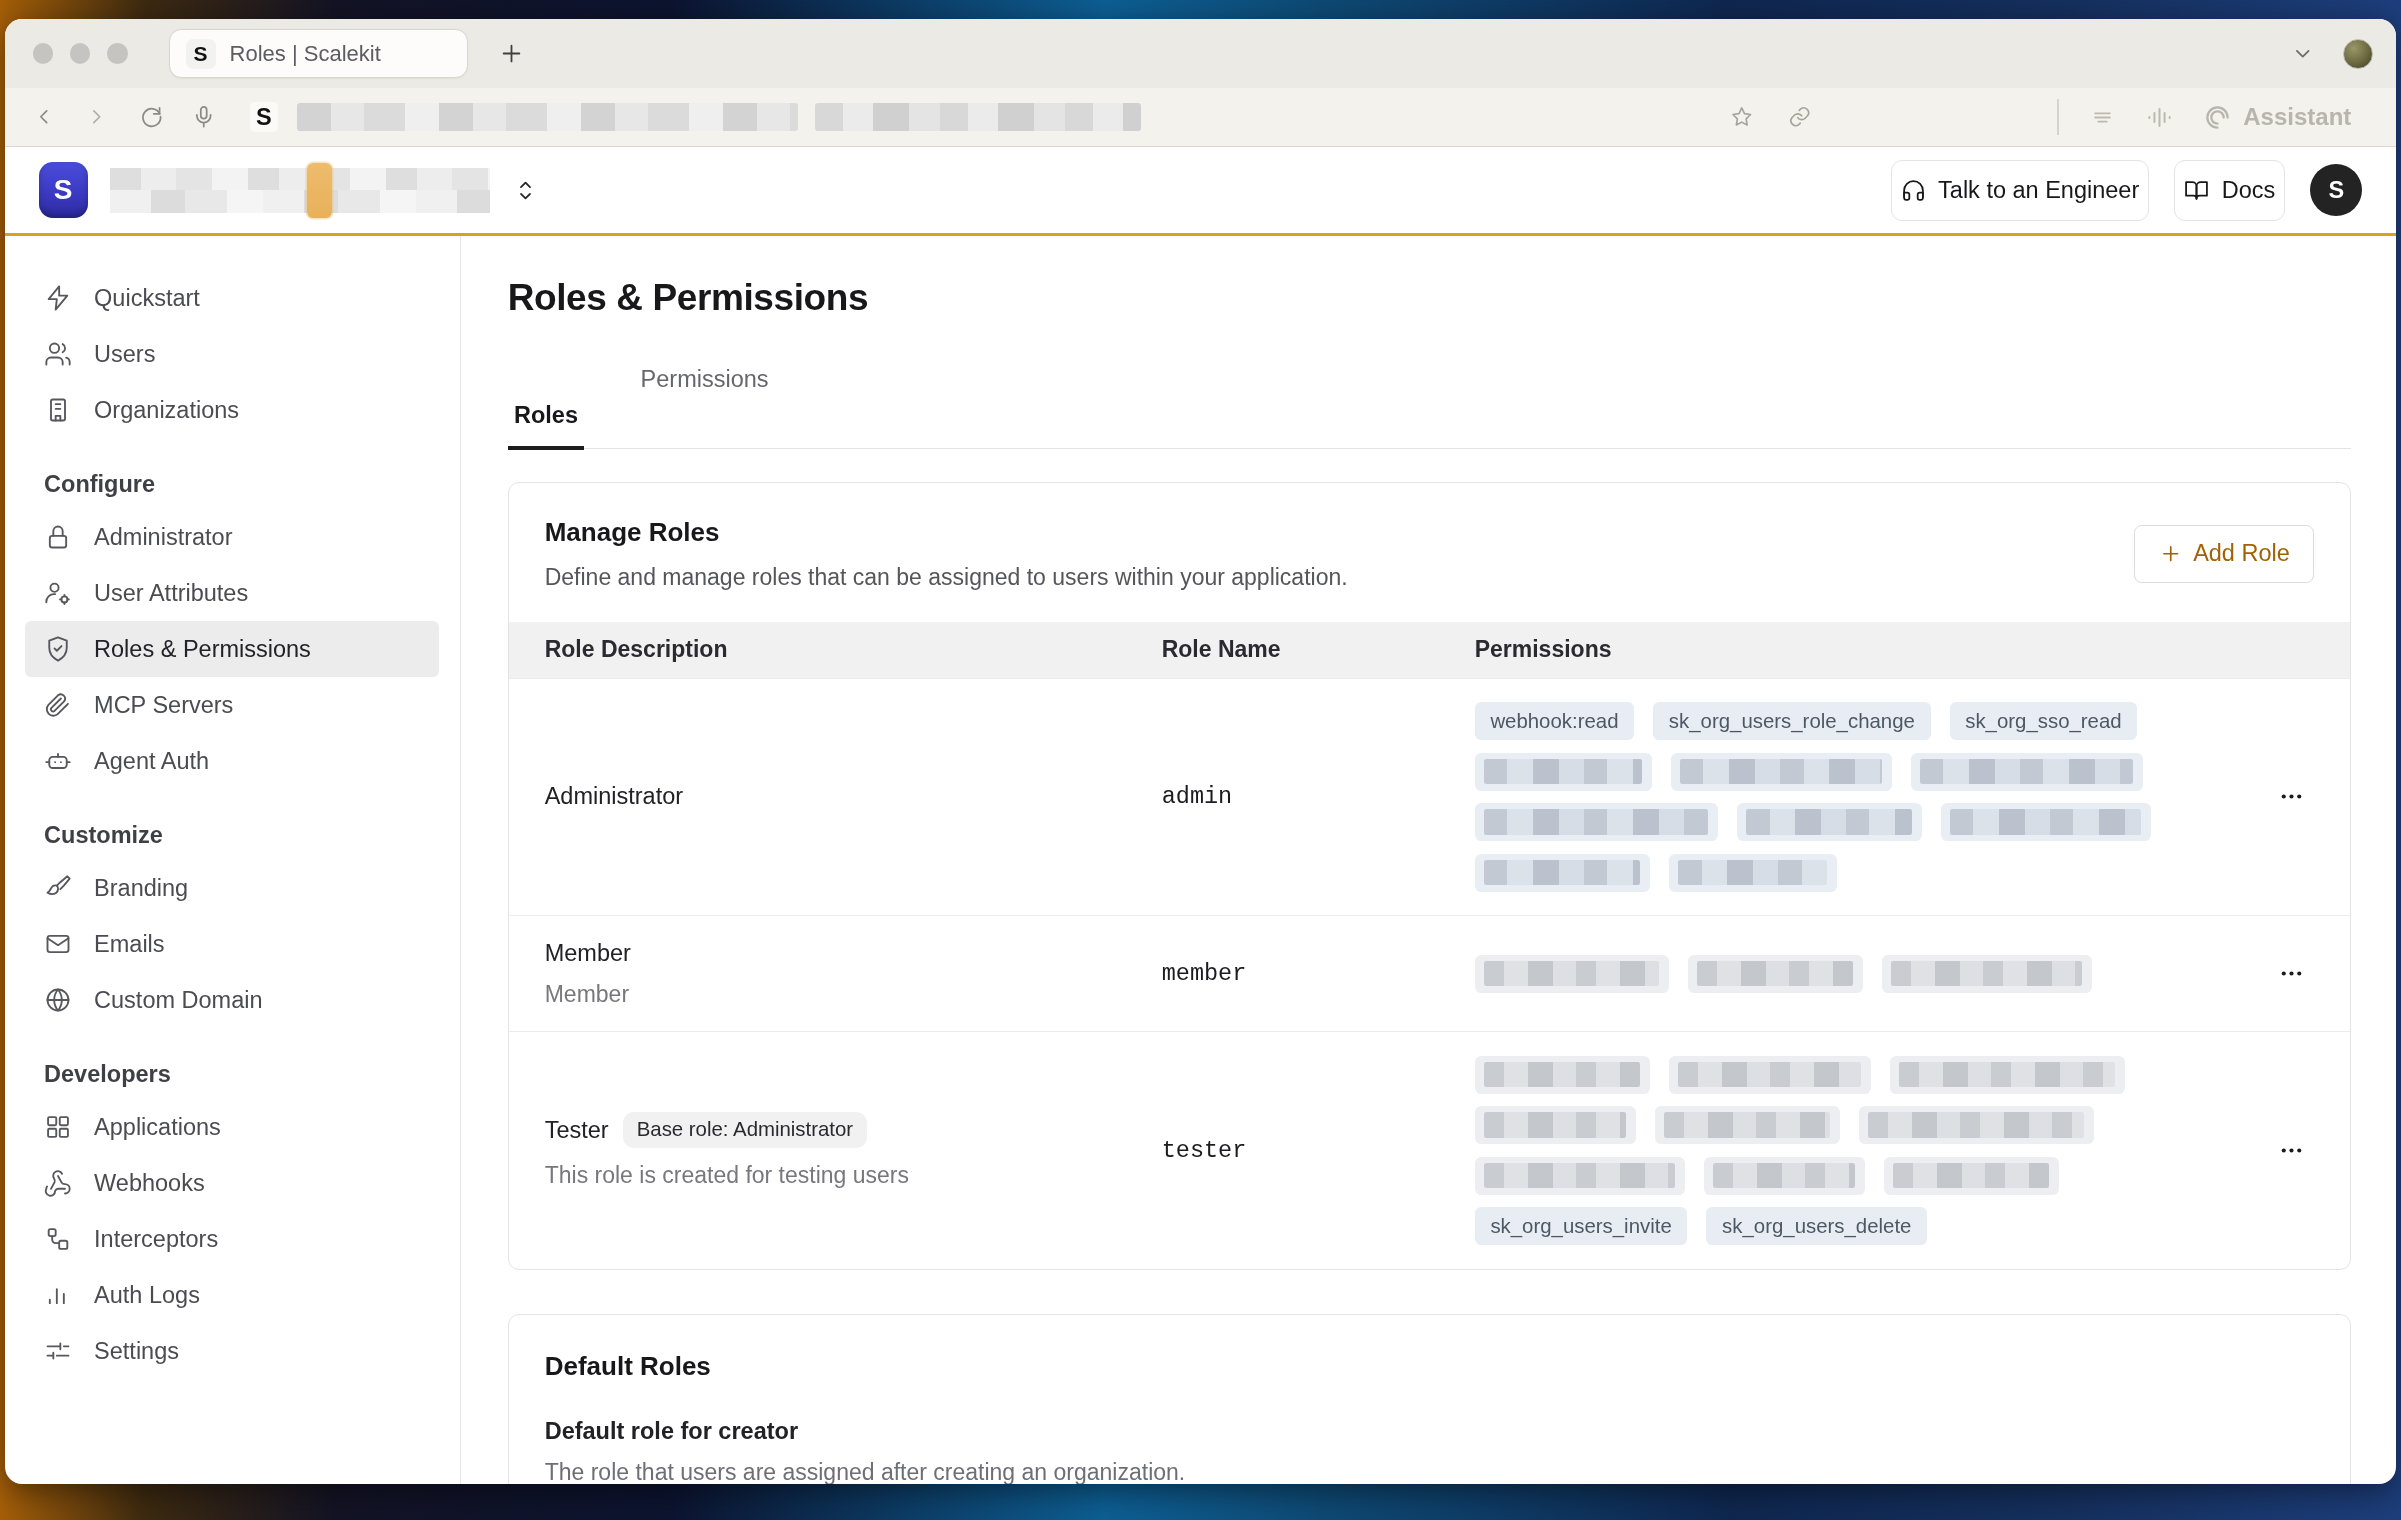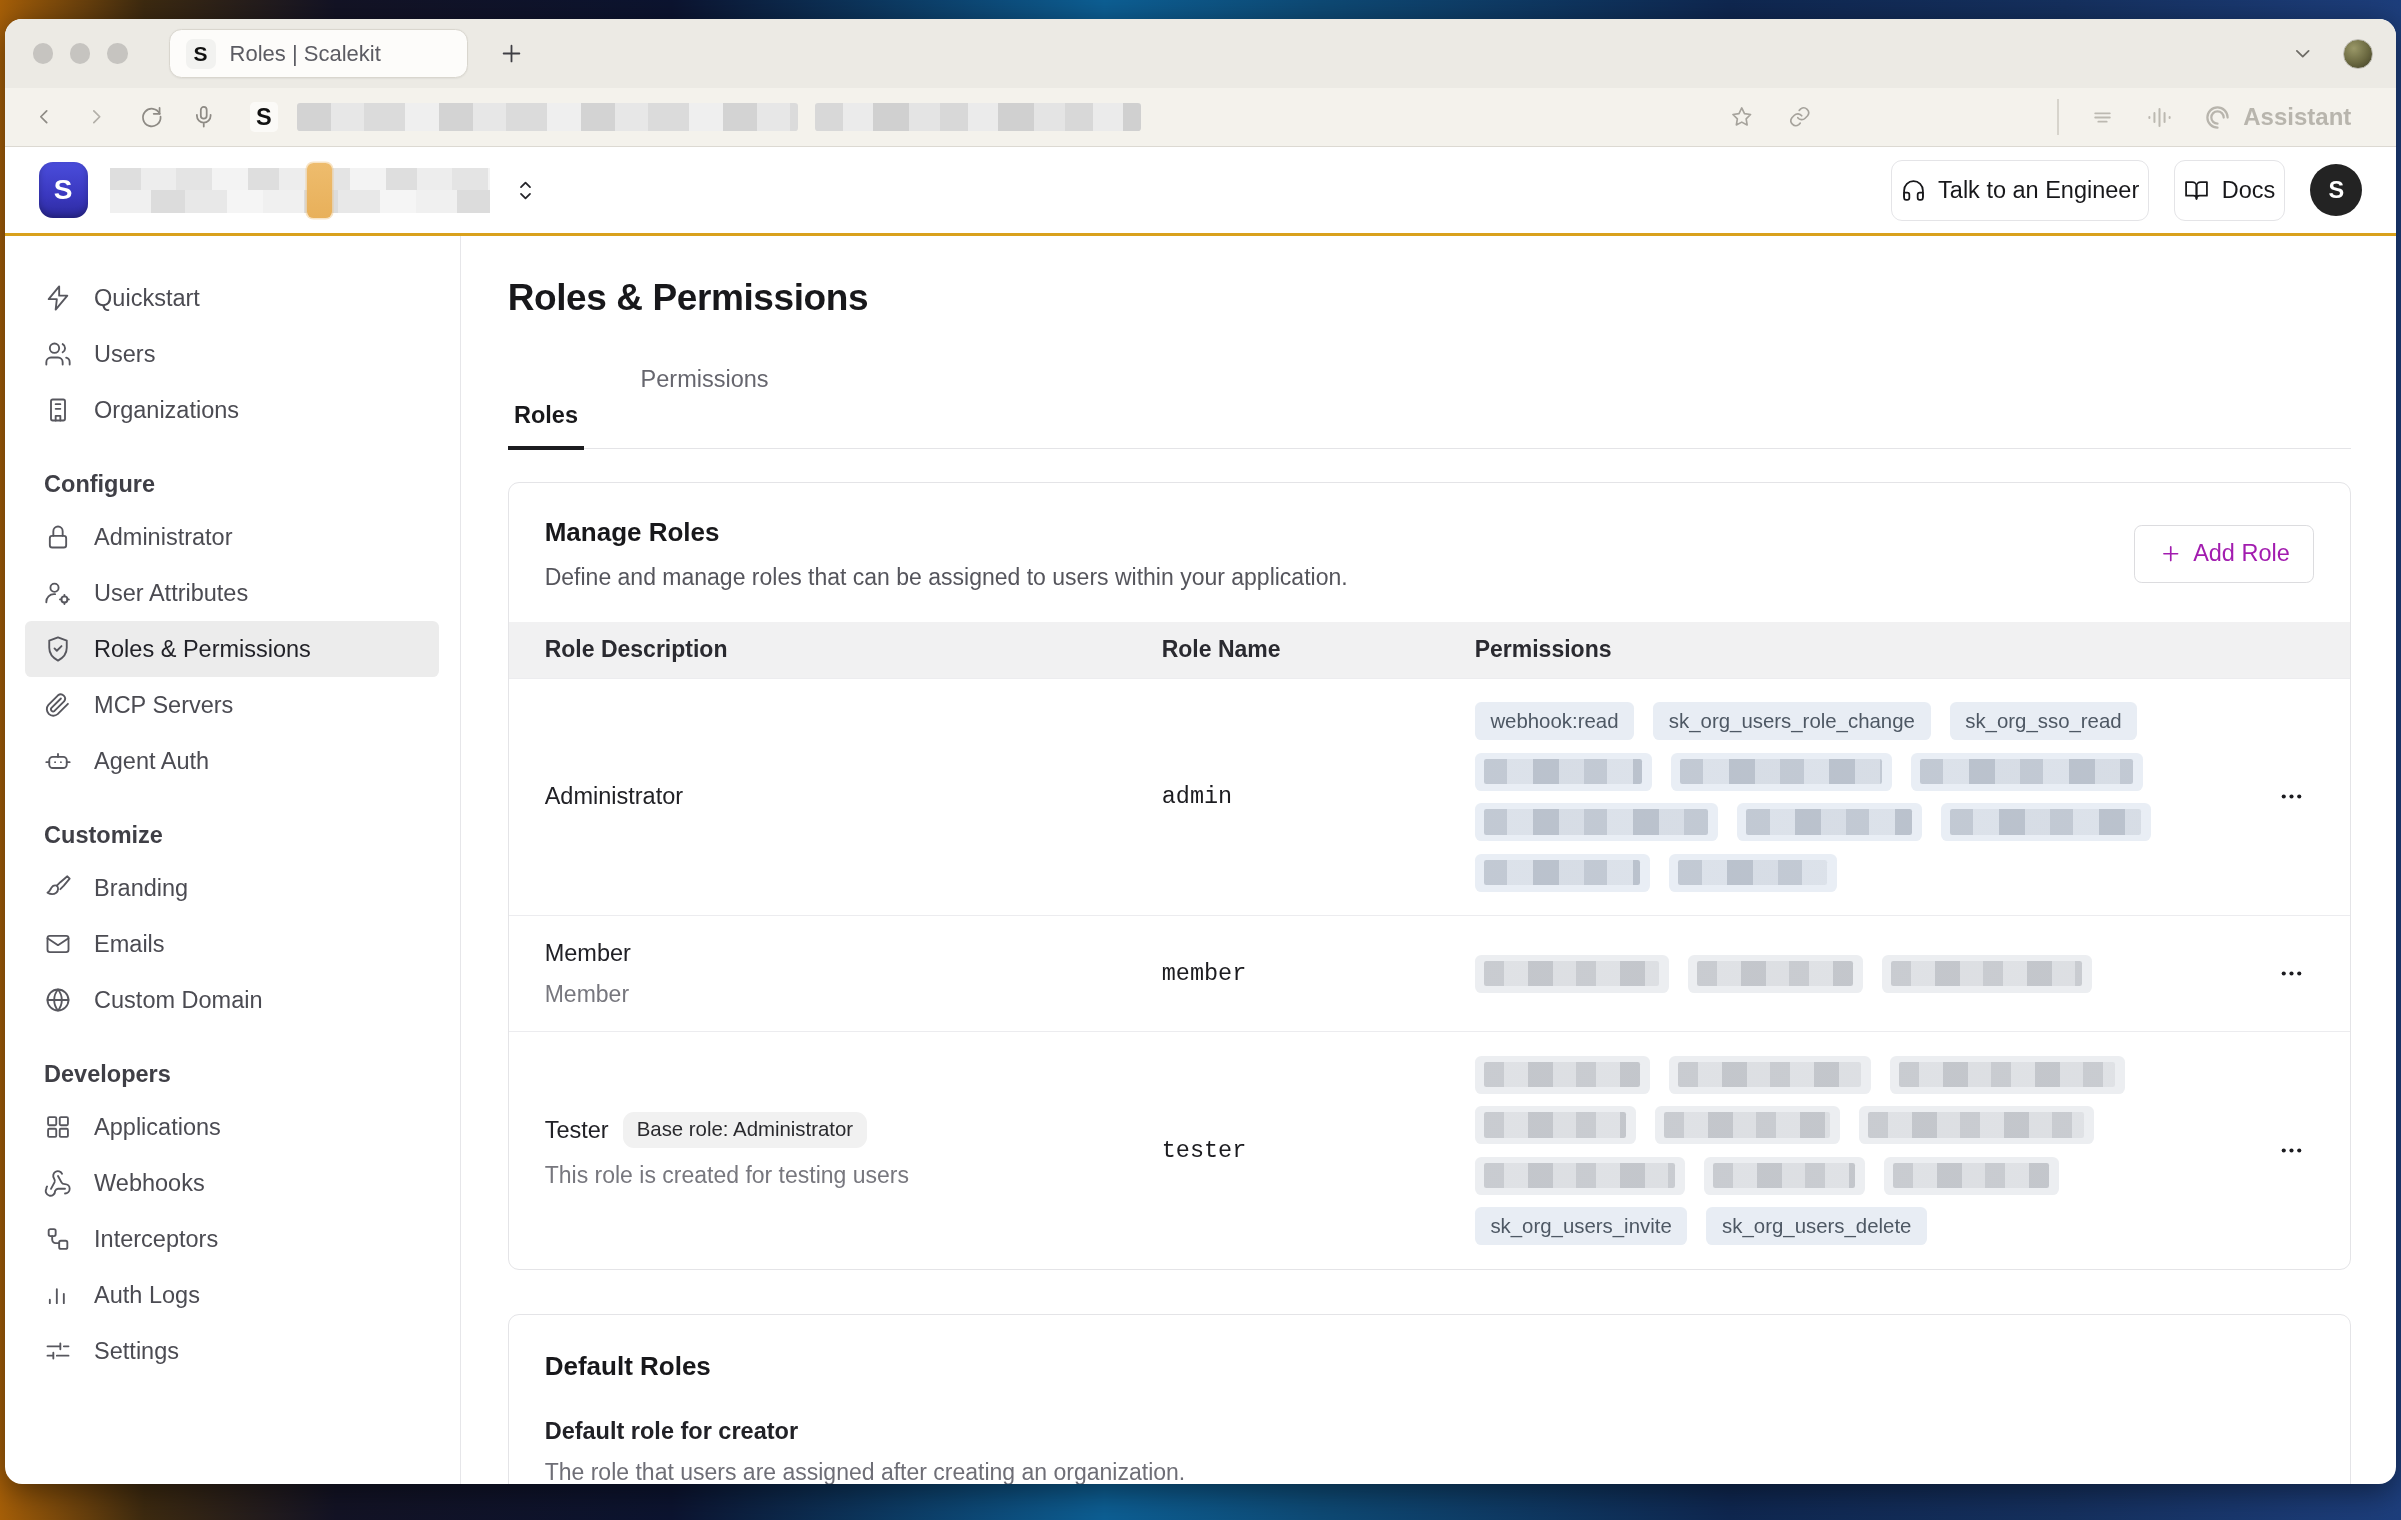--- a/index.html
+++ b/index.html
@@ -104,21 +104,21 @@
   .tabi{ font-size:23.5px; padding:0 6.3px 19px; position:relative; cursor:pointer;}
   .tabi.on{ color:#18181b; font-weight:700;margin-top:36px;}
   .tabi.off{ color:#66666e; }
   .tabi.on::after{ content:""; position:absolute; left:0; right:0; bottom:-1.6px; height:3.9px; background:#1c1c1f;}
   .card{ border:1.6px solid #e4e4e7; border-radius:11px; margin-top:33px; overflow:hidden; background:#fff;}
   .card-head{ display:flex; justify-content:space-between; align-items:center; padding:34px 36px 31px;}
   .card-title{ font-size:26px; font-weight:700; color:#18181b;}
   .card-desc{ font-size:23px; color:#55555c; margin-top:15.7px;}
   .add-btn{
     height:58px; border:1.6px solid #dcdcdf; border-radius:7.8px; background:#fff;
-    display:flex; align-items:center; gap:11px; padding:0 23.5px; font-size:23.5px; color:#a21caf; cursor:pointer;
+    display:flex; align-items:center; gap:11px; padding:0 23.5px; font-size:23.5px; color:#a16207; cursor:pointer;
   }
   
   .thead{ display:grid; grid-template-columns:617px 313px 1fr 117px; background:#f1f1f2;
     height:56px; align-items:center; padding:0 16px 0 36px; font-size:23px; font-weight:700; color:#2a2a30;}
   .trow{ display:grid; grid-template-columns:617px 313px 1fr 117px; padding:23.5px 0 23.5px 36px;
     border-top:1.6px solid #ececef; align-items:center;}
   .r-name{ font-size:23.5px; color:#212126;}
   .r-sub{ font-size:23px; color:#77777e; margin-top:14px;}
   .r-mono{ font-family:"Liberation Mono", monospace; font-size:23.5px; color:#1c1c20;}
   .base-pill{ display:inline-block; background:#f1f1f1; border-radius:11px; padding:6.3px 14px;

